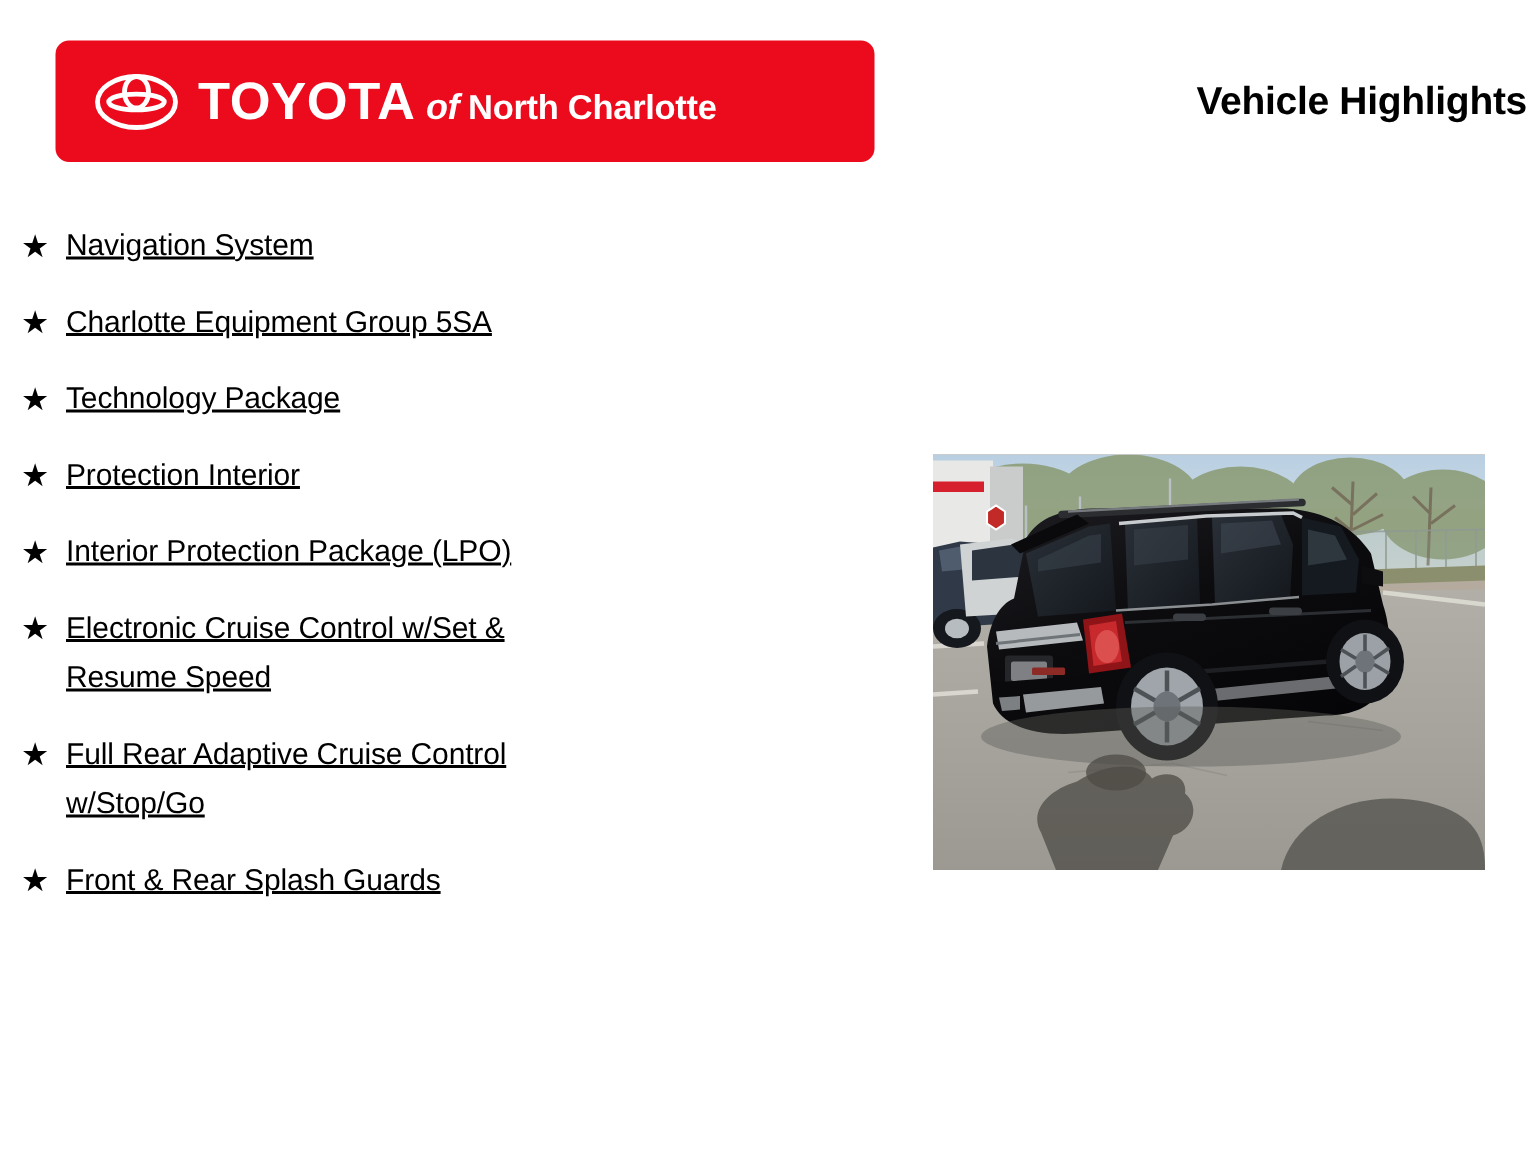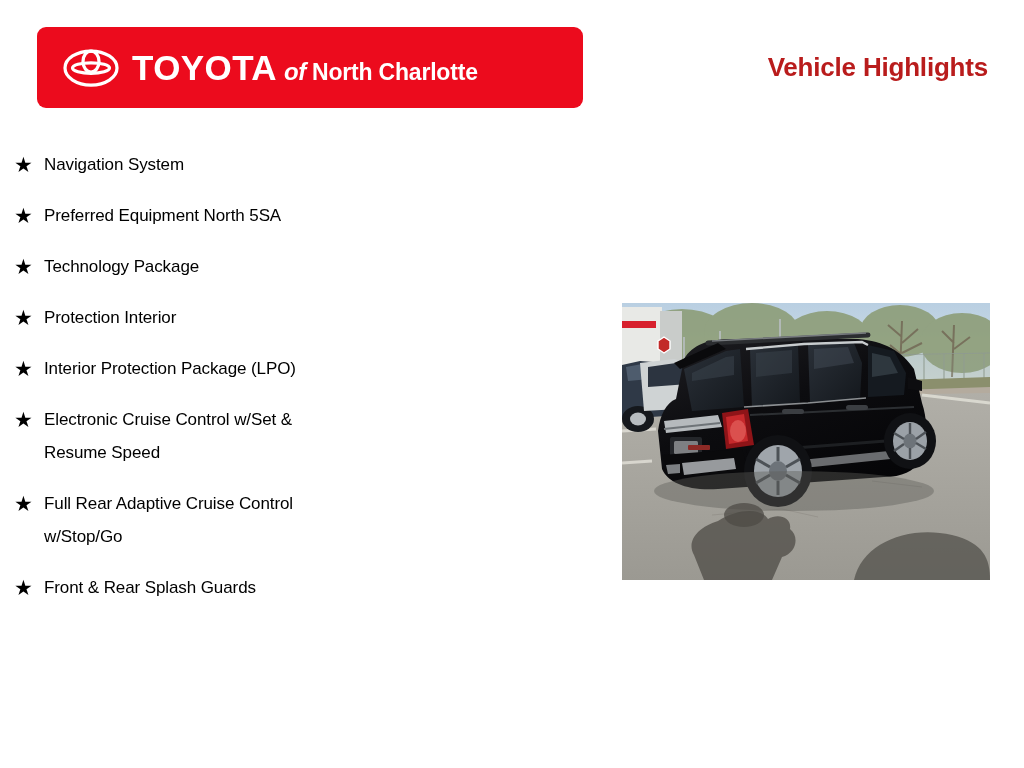--- a/index.html
+++ b/index.html
@@ -60,25 +60,25 @@
   .wm-city {
     font-size: 23px;
     font-weight: bold;
     letter-spacing: -0.2px;
     line-height: 1;
   }
 
   
   .section-title {
     position: absolute;
-    right: 36px;
+    right: 6px;
     top: 52px;
     font-size: 26px;
     font-weight: bold;
-    color: #b91c1c;
+    color: #000000;
     letter-spacing: -0.2px;
     white-space: nowrap;
   }
 
   
   .highlights-list {
     position: absolute;
     left: 14px;
     top: 148px;
     width: 560px;
@@ -93,25 +93,26 @@
   }
   .bullet-star {
     flex: 0 0 auto;
     width: 30px;
     font-size: 21px;
     line-height: 33px;
     color: #000000;
     text-align: left;
   }
   .highlight-text {
-    font-size: 17px;
+    font-size: 20px;
     line-height: 33px;
     color: #000000;
     letter-spacing: -0.1px;
     white-space: pre-line;
+    text-decoration: underline;
   }
 
   
   .vehicle-photo {
     position: absolute;
     left: 622px;
     top: 303px;
     width: 368px;
     height: 277px;
     overflow: hidden;
@@ -143,21 +144,21 @@
 
   <div class="section-title">Vehicle Highlights</div>
 
   <ul class="highlights-list">
     <li class="highlight-item">
       <span class="bullet-star">★</span>
       <span class="highlight-text">Navigation System</span>
     </li>
     <li class="highlight-item">
       <span class="bullet-star">★</span>
-      <span class="highlight-text">Preferred Equipment North 5SA</span>
+      <span class="highlight-text">Charlotte Equipment Group 5SA</span>
     </li>
     <li class="highlight-item">
       <span class="bullet-star">★</span>
       <span class="highlight-text">Technology Package</span>
     </li>
     <li class="highlight-item">
       <span class="bullet-star">★</span>
       <span class="highlight-text">Protection Interior</span>
     </li>
     <li class="highlight-item">

